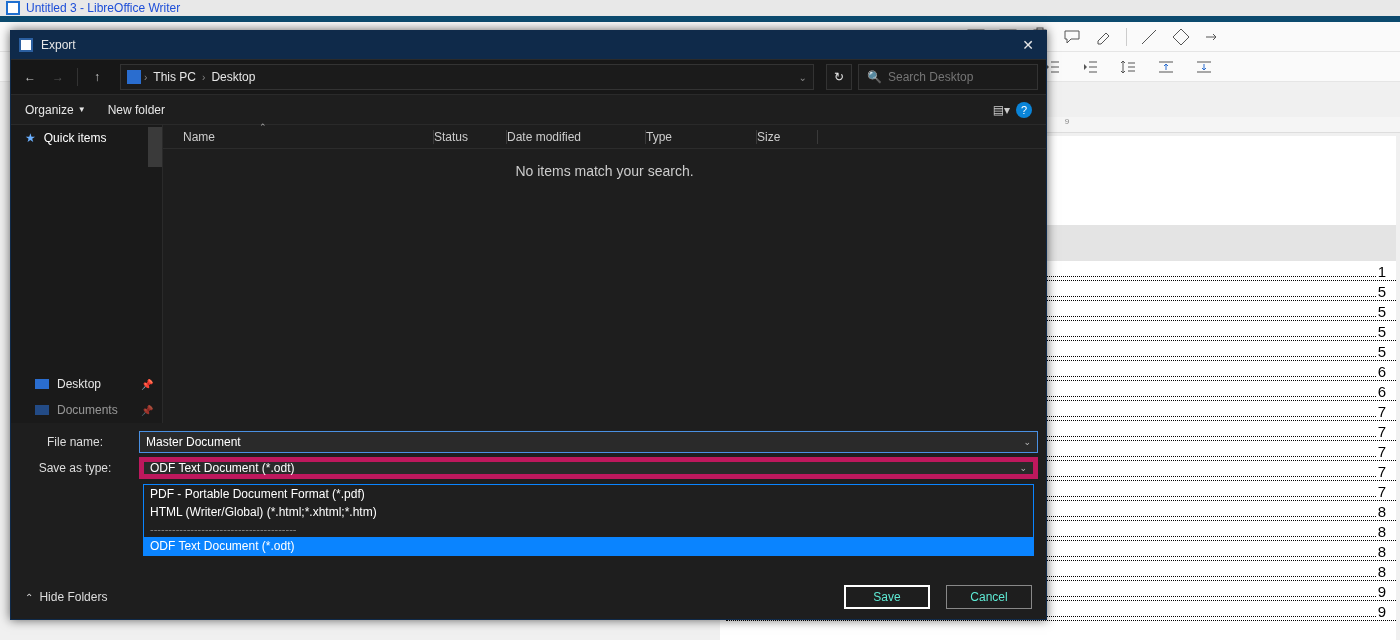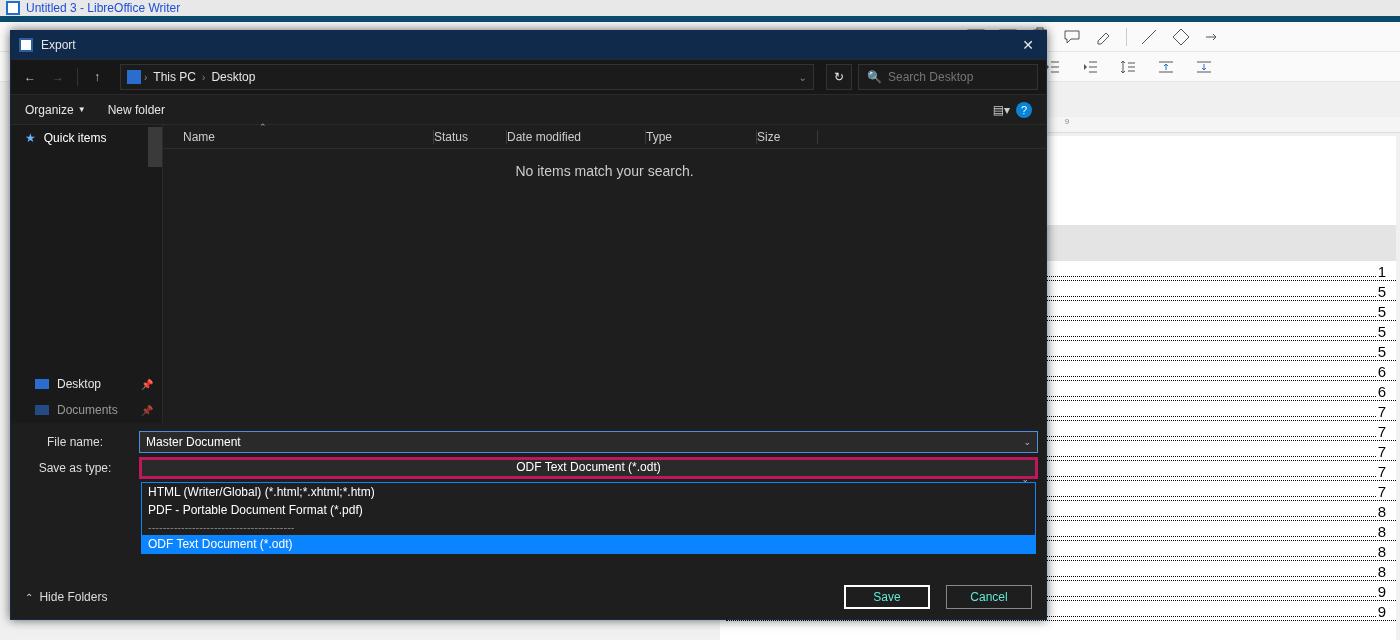--- a/index.html
+++ b/index.html
@@ -120,21 +120,21 @@
   .sort { font-size:9px; color:#aaa; margin-left:-30px; margin-bottom:2px;}
   .noitems { text-align:center; color:#ccc; font-size:14px; margin-top:14px;}
 
   .dlg-form { padding:8px 8px 0 8px; }
   .form-row { display:flex; align-items:center; margin-bottom:4px; }
   .form-row label { width:120px; text-align:center; padding-right:8px; color:#ddd; font-size:12px;}
   .combo { flex:1; height:22px; background:#2a2a2a; border:1px solid #555;
            display:flex; align-items:center; padding:0 6px; color:#fff; font-size:12px; position:relative;}
   .combo .dd { margin-left:auto; font-size:9px; color:#bbb;}
   .combo.focus { border:1px solid #4a90e2; }
-  .combo.open { border:3px solid #be185d;flex-direction:column; }
+  .combo.open { border:5px solid #be185d; }
 
   .combo-list {
     position:absolute; left:-1px; right:-1px; top:22px; background:#1f1f1f;
     border:1px solid #0a84ff; z-index:5;
   }
   .combo-item { padding:2px 6px; font-size:12px; color:#fff; cursor:pointer;}
   .combo-item.sep-line { color:#888; pointer-events:none; font-size:11px;}
   .combo-item.selected { background:#0a84ff; color:#fff;}
 
   .dlg-footer {
@@ -433,22 +433,22 @@
         <span>Master Document</span>
         <span class="dd">⌄</span>
       </div>
     </div>
     <div class="form-row">
       <label>Save as type:</label>
       <div class="combo open">
         <span>ODF Text Document (*.odt)</span>
         <span class="dd">⌄</span>
         <div class="combo-list" id="saveas-list">
+            <div class="combo-item">PDF - Portable Document Format (*.pdf)</div>
             <div class="combo-item">HTML (Writer/Global) (*.html;*.xhtml;*.htm)</div>
-            <div class="combo-item">PDF - Portable Document Format (*.pdf)</div>
             <div class="combo-item sep-line">----------------------------------------</div>
             <div class="combo-item selected">ODF Text Document (*.odt)</div>
           </div>
       </div>
     </div>
   </div>
 
   <div class="dlg-footer">
     <span class="hidefolders">
       <span style="font-size:10px">⌃</span>

